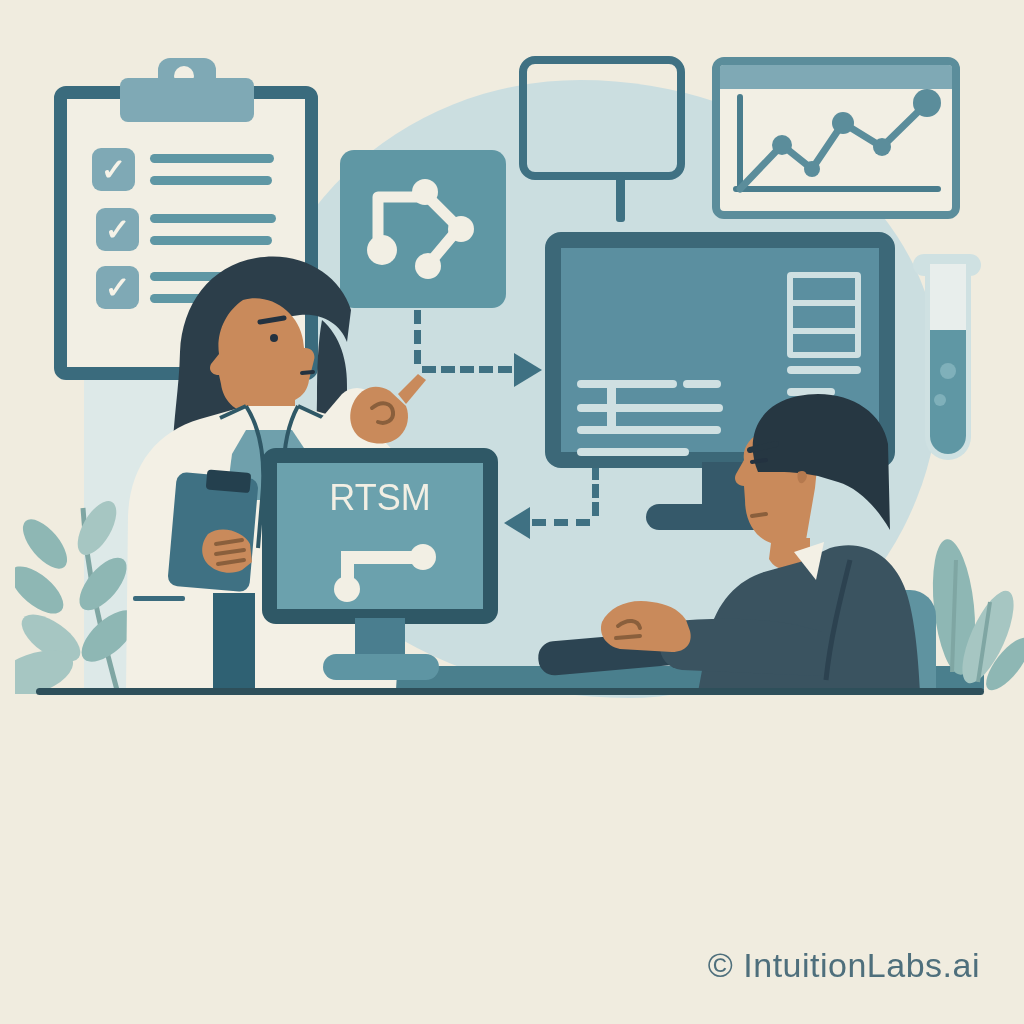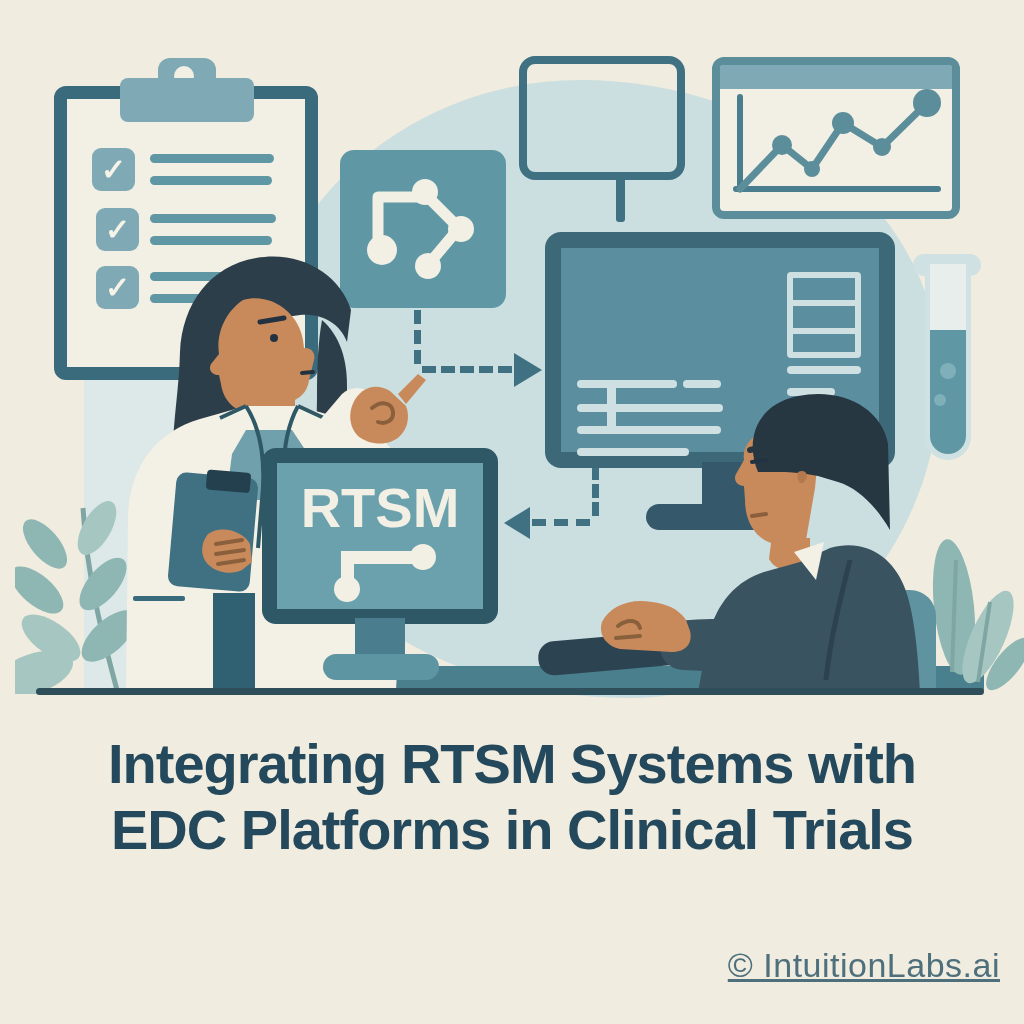--- a/index.html
+++ b/index.html
@@ -56,41 +56,41 @@
              color:var(--cream,#f2efe4);line-height:1;}
   .form-icon{position:absolute;left:226px;top:24px;width:74px;height:86px;box-sizing:border-box;
              border:6px solid var(--teal-light,#cfe0e2);border-radius:4px;}
   .form-icon .bar{left:0;width:100%;height:6px;background:var(--teal-light,#cfe0e2);border-radius:0;}
   .screen-line{position:absolute;height:8px;background:var(--teal-light,#cfe0e2);border-radius:4px;}
   .stand{position:absolute;background:var(--stand,#35596a);}
 
   
   .rtsm-monitor{left:262px;top:448px;width:236px;height:176px;box-sizing:border-box;
                 background:var(--screen-rtsm,#6ba1ad);border:15px solid var(--frame-rtsm,#2f5866);border-radius:14px;}
-  .rtsm-label{position:absolute;left:0;top:17px;width:100%;text-align:center;font-size:56px;font-weight:700;
+  .rtsm-label{position:absolute;left:0;top:17px;width:100%;text-align:center;font-size:36px;font-weight:400;
               color:var(--cream,#f2efe4);line-height:1;}
 
   
   .tube-rim{left:913px;top:254px;width:68px;height:22px;background:var(--tube,#cfe1e2);border-radius:11px;}
   .tube-body{left:925px;top:262px;width:46px;height:198px;background:var(--tube,#cfe1e2);border-radius:0 0 23px 23px;}
   .tube-inner{left:930px;top:264px;width:36px;height:190px;background:#e8eeec;border-radius:0 0 18px 18px;}
   .tube-liquid{left:930px;top:330px;width:36px;height:124px;background:var(--liquid,#5f97a4);border-radius:0 0 18px 18px;}
   .tube-bubble{position:absolute;border-radius:50%;background:#7fb0ba;}
 
   
   .desk{left:246px;top:666px;width:738px;height:24px;background:var(--desk,#4a7f8d);}
   .keyboard{left:538px;top:634px;width:198px;height:34px;background:var(--keyboard,#2c4452);
             border-radius:16px 8px 8px 16px;transform:rotate(-5deg);}
   .chair{left:836px;top:590px;width:100px;height:100px;background:var(--chair,#5f93a0);border-radius:26px 26px 0 0;}
   .floor{left:36px;top:688px;width:948px;height:7px;background:var(--floor,#2e4f5a);border-radius:4px;}
 
   
   .heading{left:0;top:731px;width:100%;text-align:center;color:var(--heading,#24485c);
            font-size:56px;font-weight:700;letter-spacing:-1px;line-height:1.17;}
-  .watermark{right:24px;top:946px;font-size:34px;color:var(--watermark,#4e6f7c);letter-spacing:0.5px;text-decoration:underline;}
+  .watermark{right:44px;top:946px;font-size:34px;color:var(--watermark,#4e6f7c);letter-spacing:0.5px;}
 </style>
 </head>
 <body>
 
 <div class="scene">
 
   <div class="abs bg-blob"></div>
   <div class="abs bg-band"></div>
 
   <div class="abs clipboard"></div>
@@ -249,20 +249,16 @@
     <path d="M198,312 L208,258 C216,222 238,200 264,192 L300,182 L330,168 C364,158 392,176 404,206 C414,230 418,272 420,312 Z" style="fill:var(--suit,#3a5360);"></path>
     <path d="M350,180 C340,220 330,260 326,300" stroke="#2c4250" stroke-width="5" fill="none"></path>
     <path d="M294,172 L324,162 L316,200 Z" style="fill:var(--coat,#f3f0e5);"></path>
     <path d="M322,252 C284,238 224,236 168,242 L160,260 C158,276 166,288 182,290 L322,296 Z" style="fill:var(--suit,#3a5360);"></path>
     <path d="M152,222 C130,218 110,226 102,242 C98,254 106,266 120,269 L172,272 C186,272 193,263 190,251 L186,240 C178,228 166,224 152,222 Z" style="fill:var(--skin,#c98a5b);"></path>
     <path d="M118,246 C128,238 138,240 140,248 M116,258 L140,256" stroke="#8a5f3c" stroke-width="4" stroke-linecap="round" fill="none"></path>
   </svg>
 
   <div class="abs floor"></div>
 
-  <div class="abs heading">
-    <div>Integrating RTSM Systems with</div>
-    <div>EDC Platforms in Clinical Trials</div>
-  </div>
 
   <div class="abs watermark">© IntuitionLabs.ai</div>
 
 </div>
 
 </body></html>

